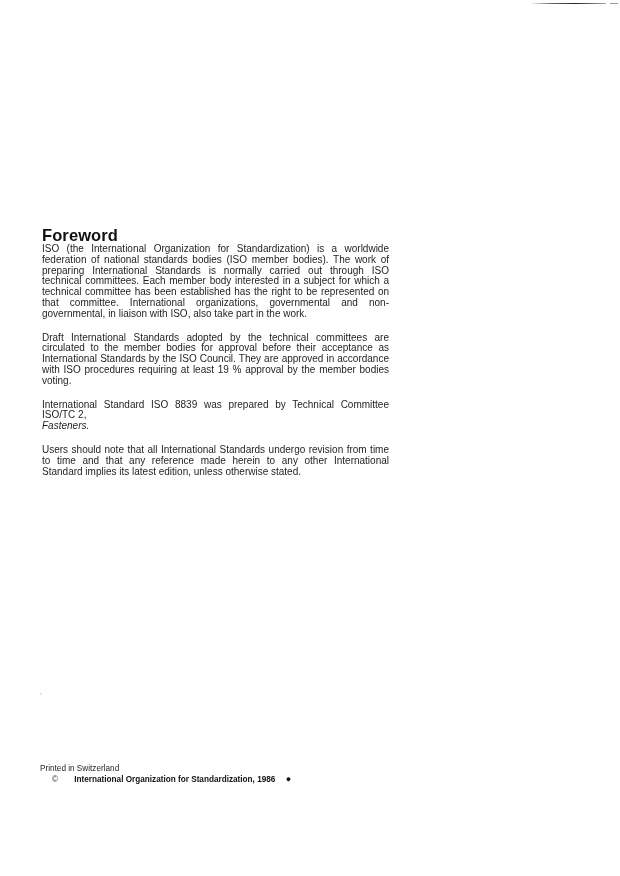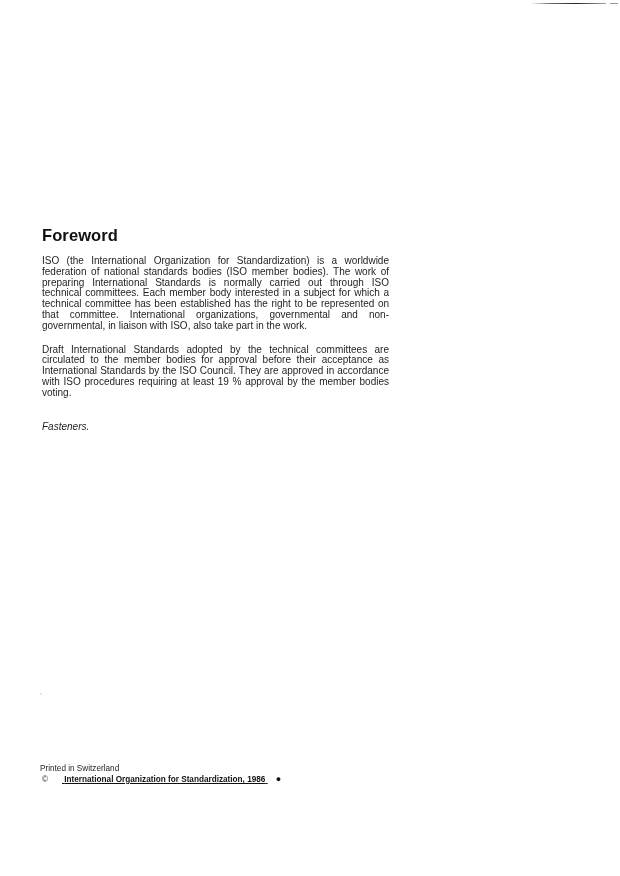--- a/index.html
+++ b/index.html
@@ -31,46 +31,45 @@
       height: 1px;
       background: #999;
     }
     .foreword {
       position: absolute;
       left: 42px;
       top: 226px;
       width: 347px;
     }
     .foreword h1 {
-      margin: 0 0 12px 0;
+      margin: 0 0 0 0;
       font-size: 16.5px;
       font-weight: bold;
       letter-spacing: 0.1px;
       color: #111;
       line-height: 18px;
     }
     .foreword p {
       margin: 0 0 13px 0;
       font-size: 10px;
       line-height: 10.8px;
       text-align: justify;
       color: #1e1e1e;
     }
     .foreword p.tight { margin-bottom: 13px; }
     .foreword em {
     }
     .copyright {
       position: absolute;
-      left: 42px;
+      left: 52px;
       top: 774px;
       font-size: 8.2px;
       line-height: 10px;
       color: #111;
       white-space: nowrap;
-      text-decoration: underline;
     }
     .copyright .symbol {
       display: inline-block;
       width: 20px;
       font-weight: normal;
       color: #333;
     }
     .copyright .org {
       font-weight: bold;
     }
@@ -101,23 +100,25 @@
 <body>
 
 <div class="scan-edge"></div>
 <div class="scan-edge-tick"></div>
 
 <section class="foreword">
   <h1>Foreword</h1>
   <p>ISO (the International Organization for Standardization) is a worldwide federation of national standards bodies (ISO member bodies). The work of preparing International Standards is normally carried out through ISO technical committees. Each member body interested in a subject for which a technical committee has been established has the right to be represented on that committee. International organizations, govern­mental and non-governmental, in liaison with ISO, also take part in the work.</p>
   <p>Draft International Standards adopted by the technical committees are circulated to the member bodies for approval before their acceptance as International Standards by the ISO Council. They are approved in accordance with ISO procedures requiring at least 19 % approval by the member bodies voting.</p>
   <p class="tight">
+    <span>International Standard ISO 8839 was prepared by Technical Committee ISO/TC 2,</span>
     <br>
     <em>Fasteners.</em>
   </p>
+  <p>Users should note that all International Standards undergo revision from time to time and that any reference made herein to any other International Standard implies its latest edition, unless otherwise stated.</p>
 </section>
 
 <div class="speck"></div>
 
 <div class="copyright">
   <span class="symbol">©</span>
   <span class="org">International Organization for Standardization, 1986</span>
   <span class="bullet">●</span>
 </div>
 

